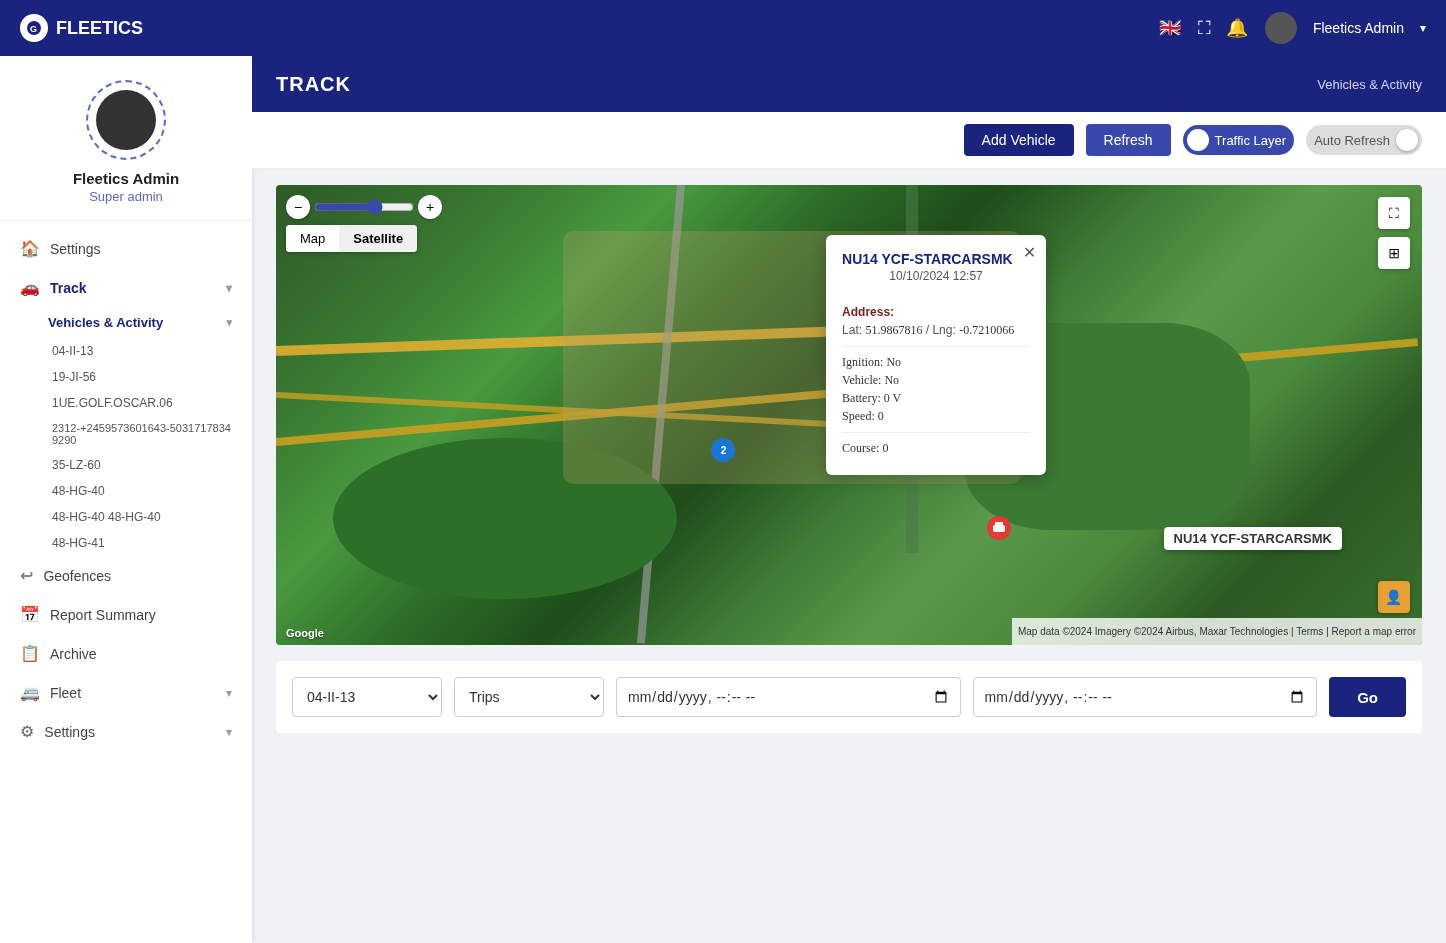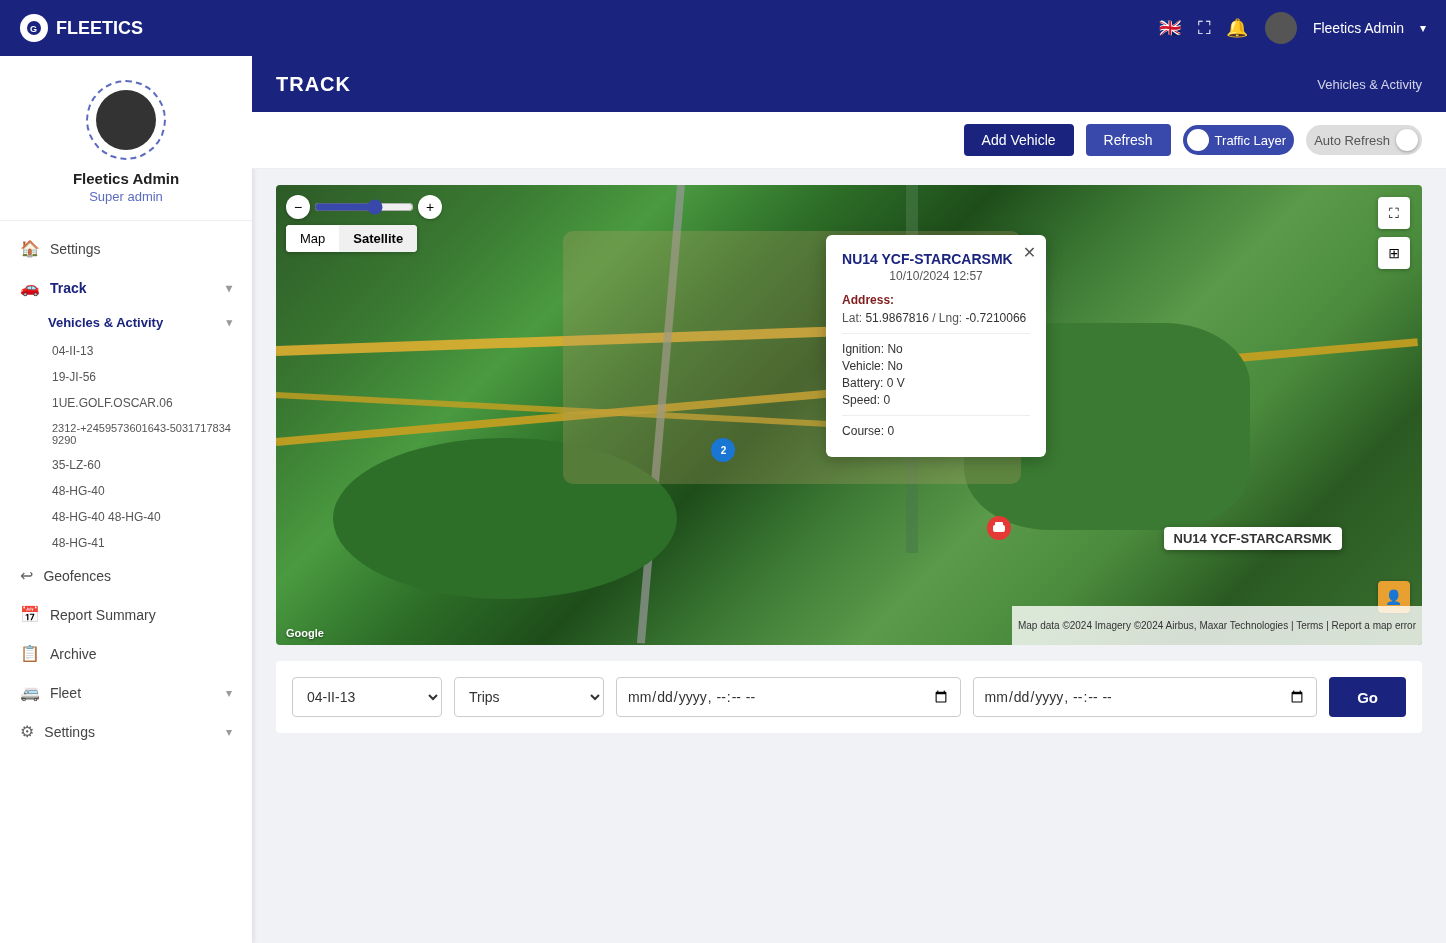--- a/index.html
+++ b/index.html
@@ -330,34 +330,34 @@
     }
     .popup-vehicle-id {
       color: #1a237e;
       font-weight: bold;
       font-size: 14px;
       margin-bottom: 2px;
     }
     .popup-datetime {
       font-size: 12px;
       color: #555;
-      margin-bottom: 10px;
+      margin-bottom: 22px;
       text-align: center;
     }
     .popup-divider {
       border: none;
       border-top: 1px solid #eee;
       margin: 8px 0;
     }
     .popup-field {
       font-size: 12px;
       color: #555;
       margin-bottom: 3px;
     }
-    .popup-field span { color: #333; }
+    .popup-field span { color: #333; font-family: Liberation Serif, serif; }
     .popup-label {
       font-size: 12px;
       font-weight: bold;
       color: #7f1d1d;
       margin-bottom: 4px;
     }
 
     
     .map-vehicle-label {
       position: absolute;
@@ -429,21 +429,21 @@
       text-shadow: 0 1px 2px rgba(0,0,0,0.5);
       z-index: 10;
     }
     .map-attribution {
       position: absolute;
       bottom: 0;
       right: 0;
       font-size: 10px;
       color: #333;
       background: rgba(255,255,255,0.8);
-      padding: 14px 6px;
+      padding: 8px 6px;
       z-index: 10;
     }
 
     
     .filter-bar {
       background: white;
       margin: 0 24px 16px;
       padding: 16px;
       border-radius: 4px;
       display: flex;

